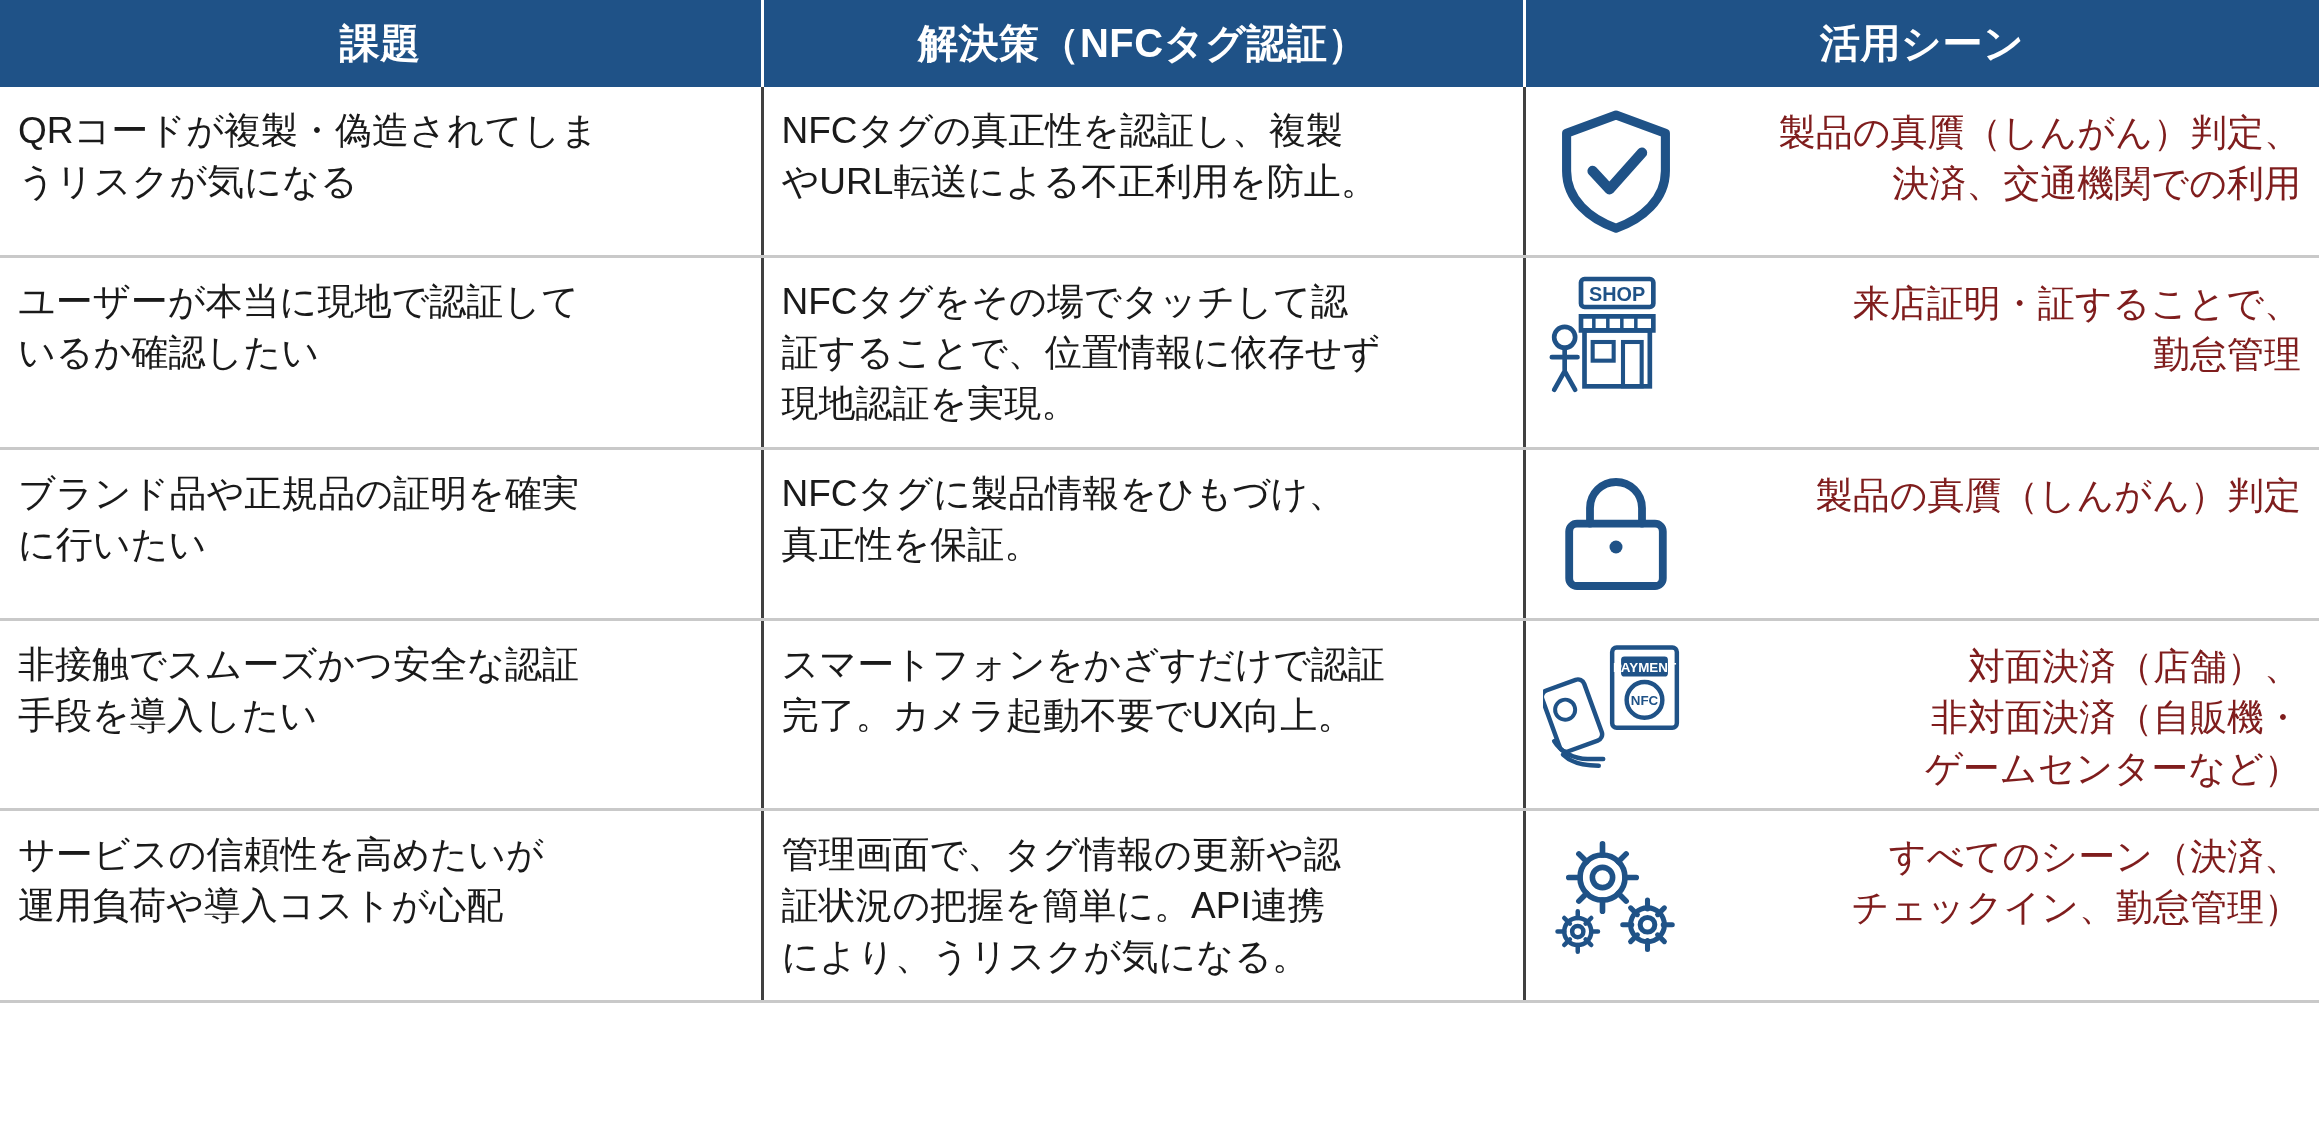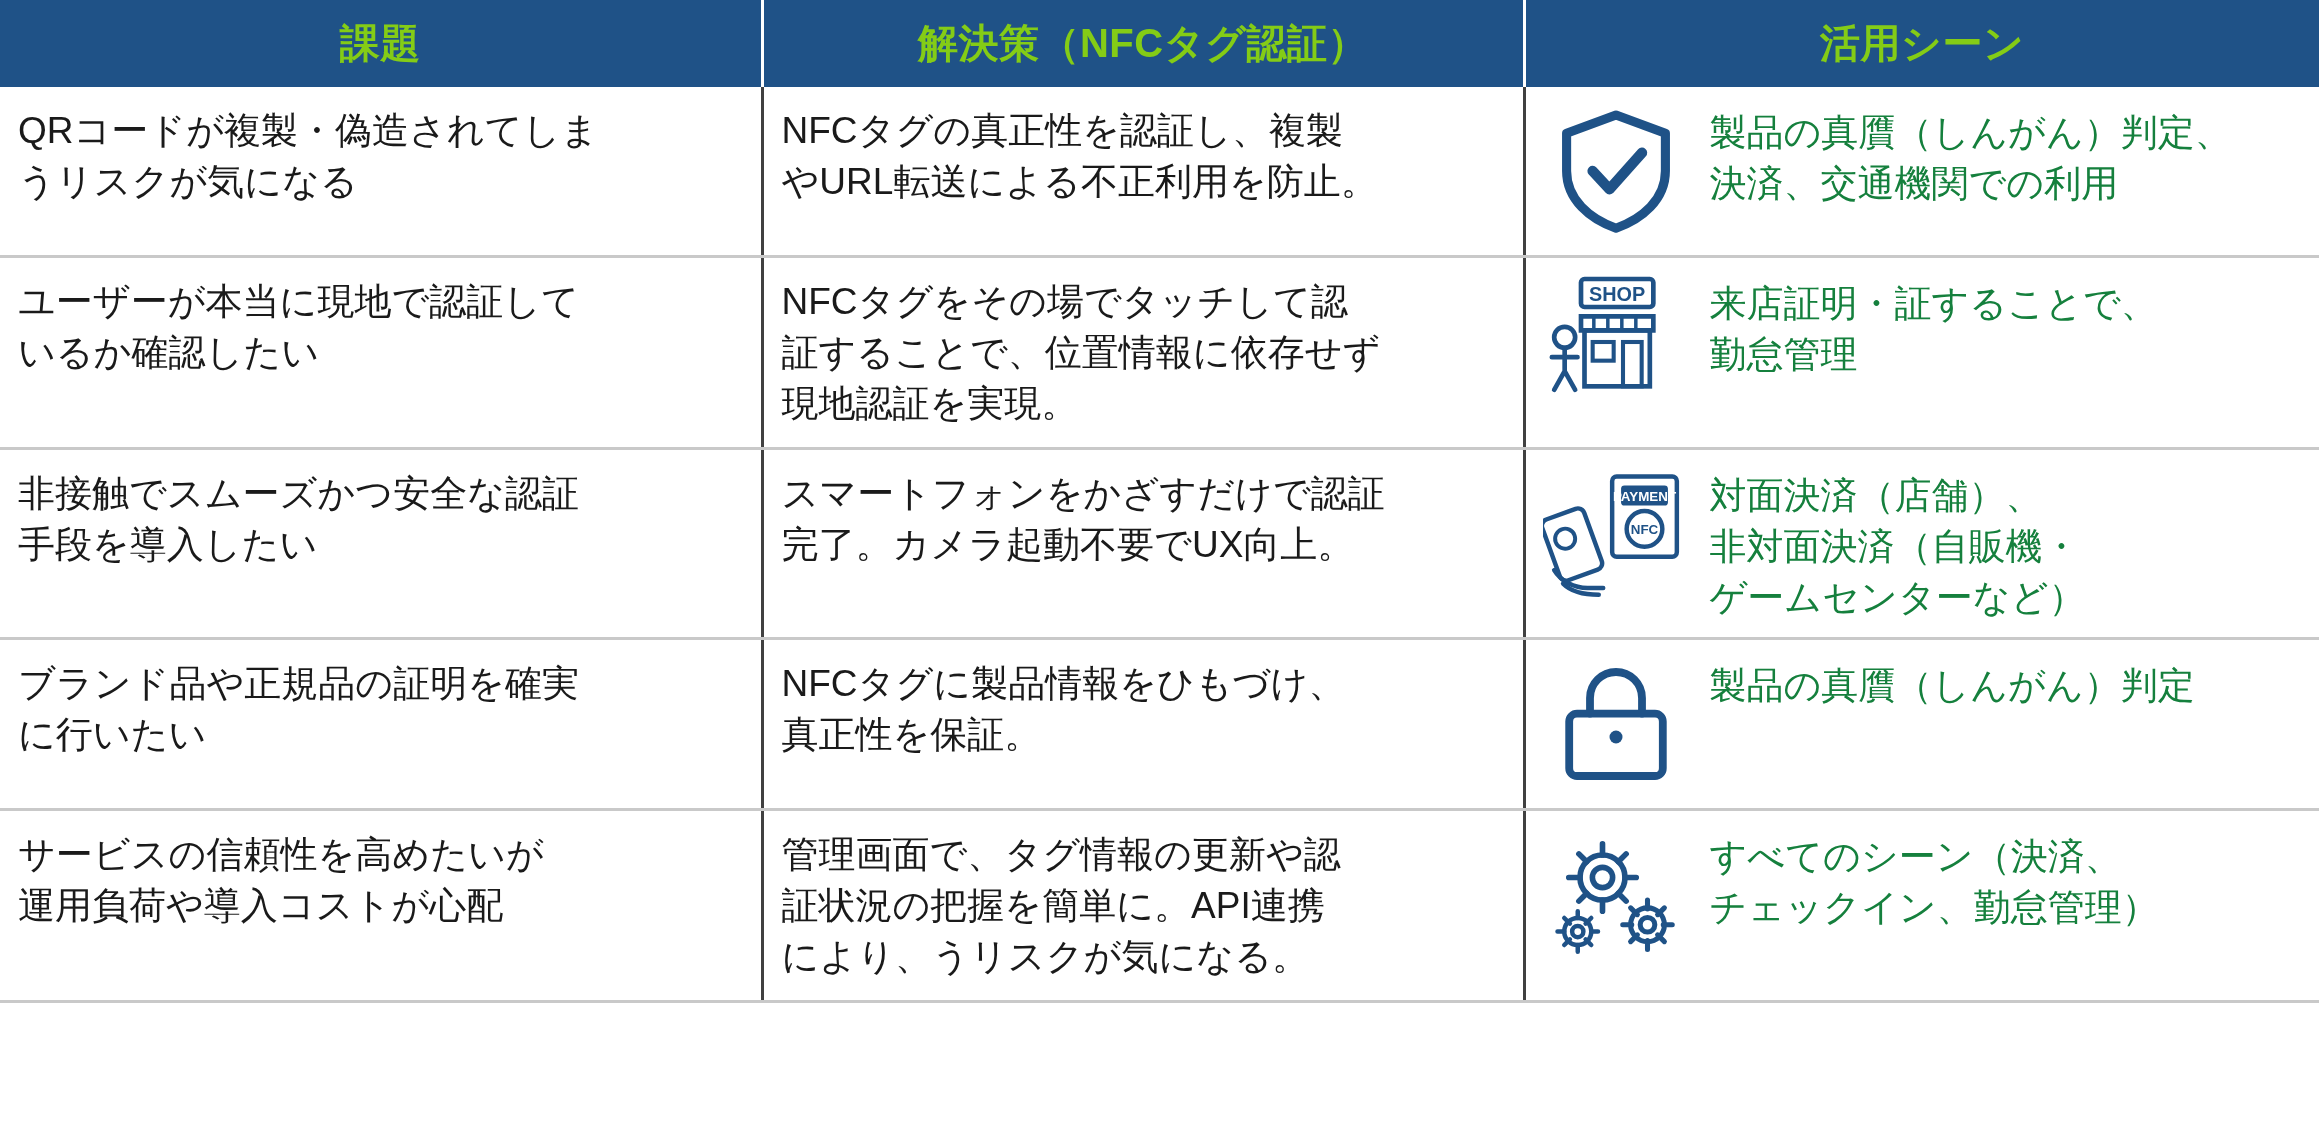--- a/index.html
+++ b/index.html
@@ -24,21 +24,21 @@
     border-collapse: collapse;
     table-layout: fixed;
     width: 2319px;
   }
   table.matrix col.c-issue { width: 762px; }
   table.matrix col.c-solution { width: 762px; }
   table.matrix col.c-scene { width: 795px; }
 
   thead th {
     background: #1F5287;
-    color: #84cc16;
+    color: #ffffff;
     font-size: 40px;
     font-weight: bold;
     text-align: center;
     padding: 16px 10px;
     height: 86px;
     box-sizing: border-box;
     border-right: 3px solid #ffffff;
     letter-spacing: 0.5px;
   }
   thead th:last-child { border-right: none; }
@@ -73,21 +73,22 @@
     align-items: center;
     justify-content: center;
     text-align: right;
   }
   .scene-icon svg { display: block; }
   .scene-text {
     flex: 1 1 auto;
     padding-top: 6px;
     font-size: 37px;
     line-height: 1.38;
-    color: #15803d;
+    color: #7f1d1d;
+    text-align: right;
   }
   .txt-line { display: block; white-space: nowrap; }
 </style>
 </head>
 <body>
 
 <div class="sheet">
   <table class="matrix">
     <colgroup>
       <col class="c-issue">
@@ -160,20 +161,45 @@
             <div class="scene-text">
               <span class="txt-line">来店証明・証することで、</span>
               <span class="txt-line">勤怠管理</span>
             </div>
           </div>
         </td>
       </tr>
 
       <tr>
         <td>
+          <span class="txt-line">ブランド品や正規品の証明を確実</span>
+          <span class="txt-line">に行いたい</span>
+        </td>
+        <td>
+          <span class="txt-line">NFCタグに製品情報をひもづけ、</span>
+          <span class="txt-line">真正性を保証。</span>
+        </td>
+        <td class="scene">
+          <div class="scene-inner">
+            <div class="scene-icon">
+              <svg width="130" height="130" viewBox="0 0 100 100" aria-hidden="true">
+                <path d="M30 42 V30 a20 20 0 0 1 40 0 v12" fill="none" stroke="#1F5287" stroke-width="6" stroke-linecap="round"></path>
+                <rect x="14" y="42" width="72" height="48" rx="6" fill="none" stroke="#1F5287" stroke-width="6"></rect>
+                <circle cx="50" cy="60" r="5" fill="#1F5287"></circle>
+              </svg>
+            </div>
+            <div class="scene-text">
+              <span class="txt-line">製品の真贋（しんがん）判定</span>
+            </div>
+          </div>
+        </td>
+      </tr>
+
+      <tr>
+        <td>
           <span class="txt-line">非接触でスムーズかつ安全な認証</span>
           <span class="txt-line">手段を導入したい</span>
         </td>
         <td>
           <span class="txt-line">スマートフォンをかざすだけで認証</span>
           <span class="txt-line">完了。カメラ起動不要でUX向上。</span>
         </td>
         <td class="scene">
           <div class="scene-inner">
             <div class="scene-icon">
@@ -189,45 +215,20 @@
                 <circle cx="22" cy="62" r="9" fill="none" stroke="#1F5287" stroke-width="3.5" transform="rotate(-20 26 69)"></circle>
 
                 <path d="M10 92 c6 10 18 16 30 16 h14" fill="none" stroke="#1F5287" stroke-width="4" stroke-linecap="round"></path>
                 <path d="M18 104 c8 8 20 10 32 10" fill="none" stroke="#1F5287" stroke-width="4" stroke-linecap="round"></path>
               </svg>
             </div>
             <div class="scene-text">
               <span class="txt-line">対面決済（店舗）、</span>
               <span class="txt-line">非対面決済（自販機・</span>
               <span class="txt-line">ゲームセンターなど）</span>
-            </div>
-          </div>
-        </td>
-      </tr>
-
-      <tr>
-        <td>
-          <span class="txt-line">ブランド品や正規品の証明を確実</span>
-          <span class="txt-line">に行いたい</span>
-        </td>
-        <td>
-          <span class="txt-line">NFCタグに製品情報をひもづけ、</span>
-          <span class="txt-line">真正性を保証。</span>
-        </td>
-        <td class="scene">
-          <div class="scene-inner">
-            <div class="scene-icon">
-              <svg width="130" height="130" viewBox="0 0 100 100" aria-hidden="true">
-                <path d="M30 42 V30 a20 20 0 0 1 40 0 v12" fill="none" stroke="#1F5287" stroke-width="6" stroke-linecap="round"></path>
-                <rect x="14" y="42" width="72" height="48" rx="6" fill="none" stroke="#1F5287" stroke-width="6"></rect>
-                <circle cx="50" cy="60" r="5" fill="#1F5287"></circle>
-              </svg>
-            </div>
-            <div class="scene-text">
-              <span class="txt-line">製品の真贋（しんがん）判定</span>
             </div>
           </div>
         </td>
       </tr>
 
       <tr>
         <td>
           <span class="txt-line">サービスの信頼性を高めたいが</span>
           <span class="txt-line">運用負荷や導入コストが心配</span>
         </td>

